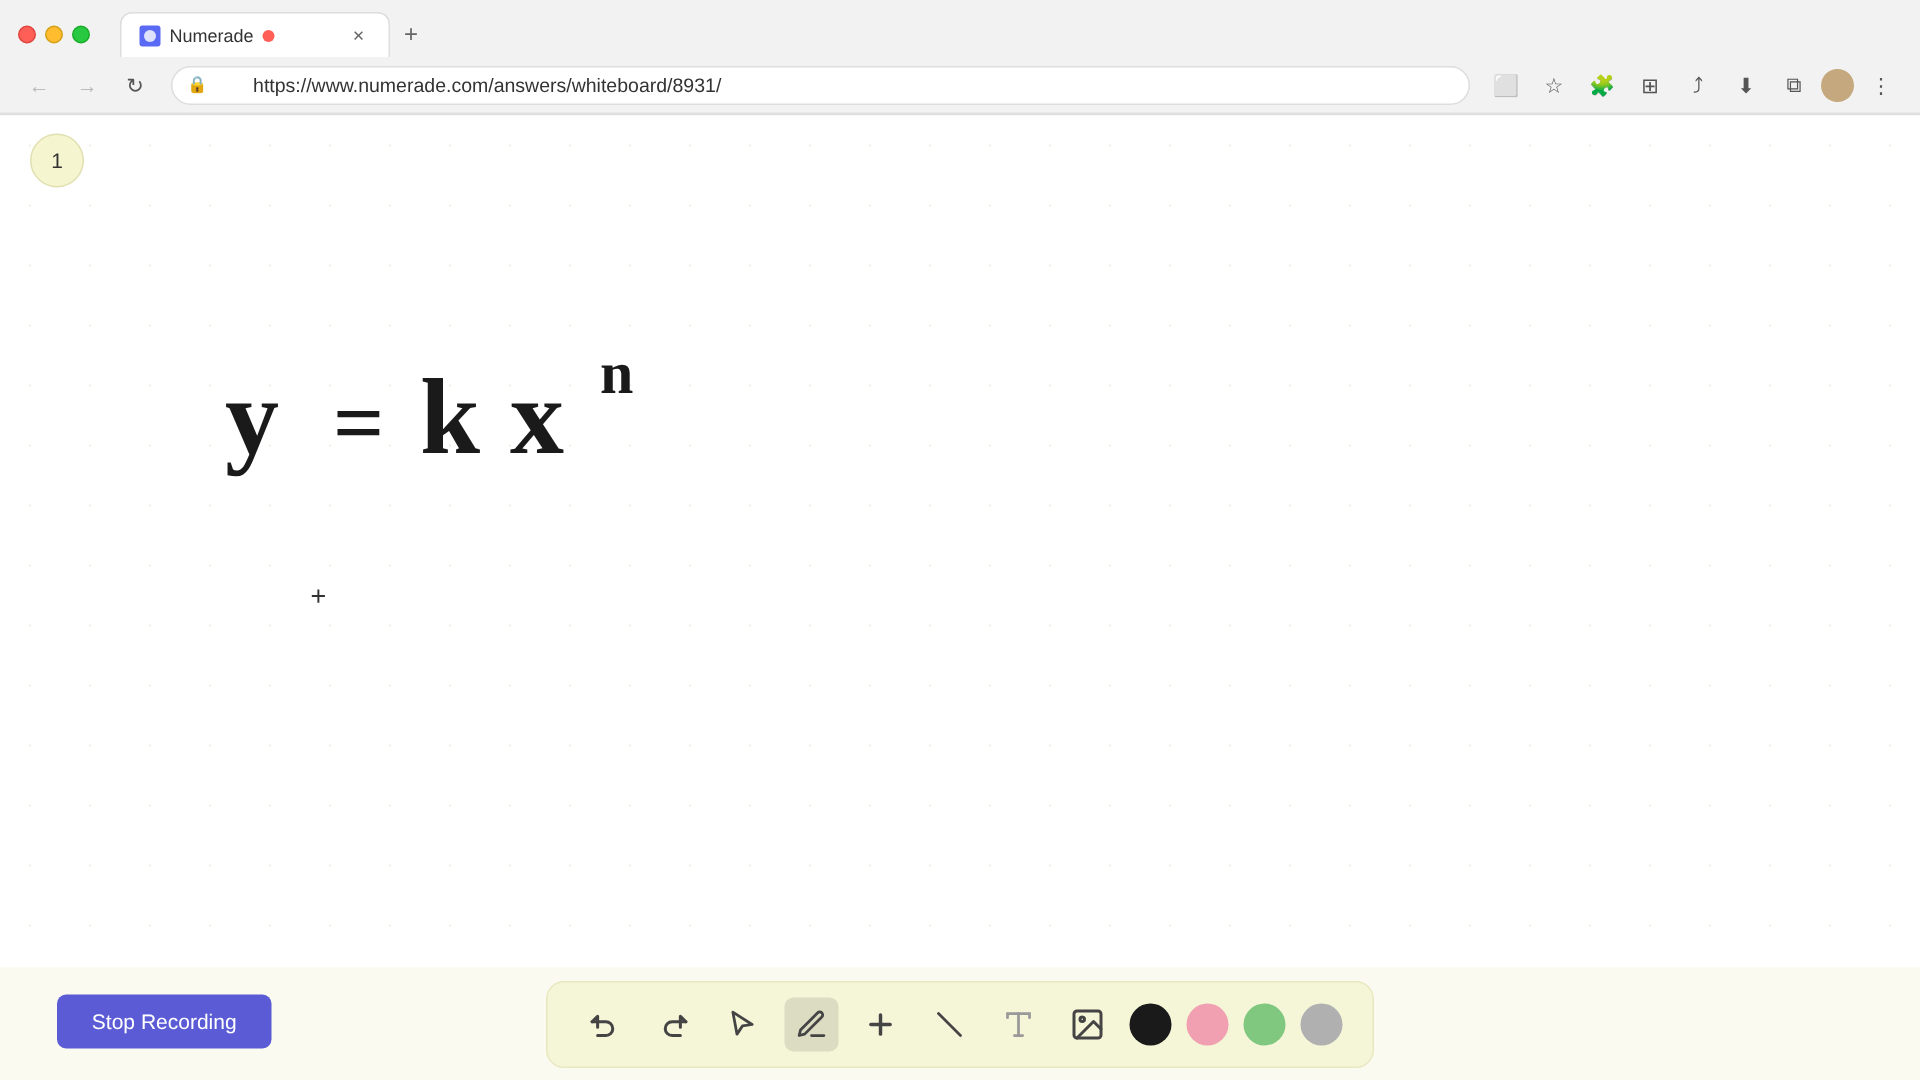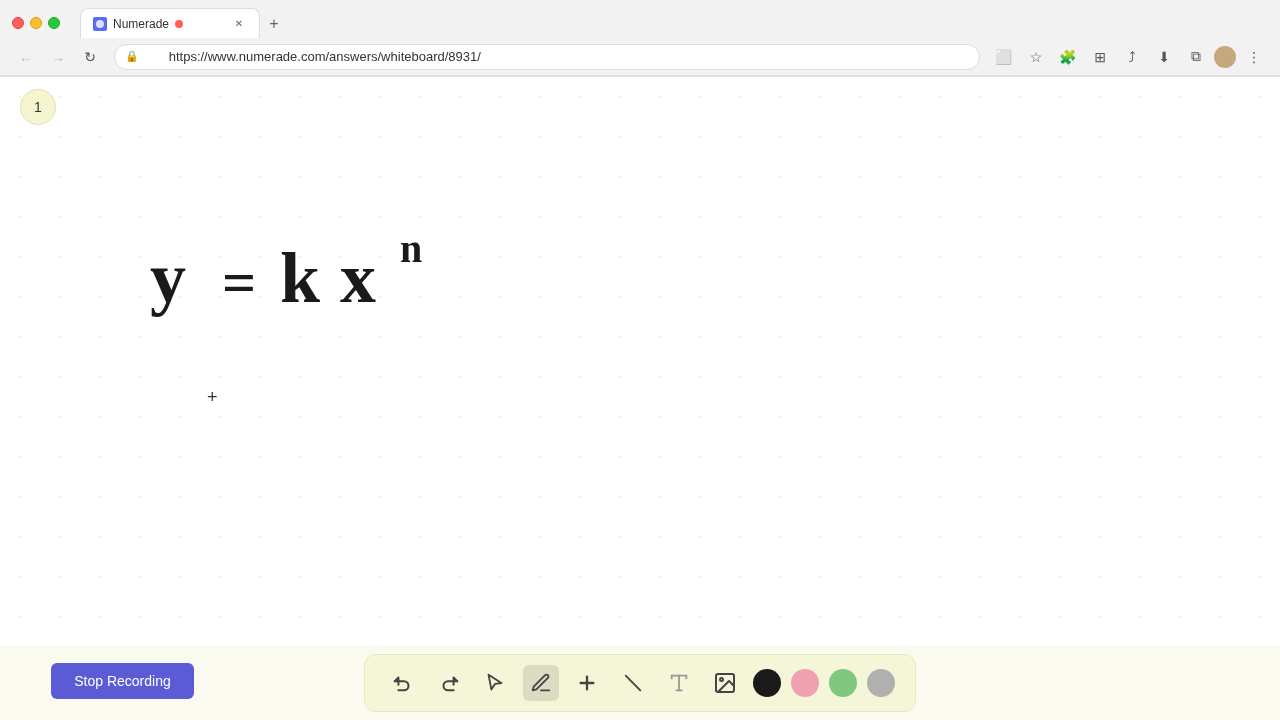--- a/index.html
+++ b/index.html
@@ -239,21 +239,21 @@
       height: 76px;
       background: #fafaf0;
       display: flex;
       align-items: center;
       justify-content: center;
       position: relative;
     }
 
     .stop-recording-btn {
       position: absolute;
-      left: 51px;
+      left: 38px;
       bottom: 22px;
       background: #5b5bd6;
       color: #fff;
       border: none;
       border-radius: 6px;
       padding: 10px 20px;
       font-size: 14px;
       font-weight: 500;
       cursor: pointer;
       width: 143px;

